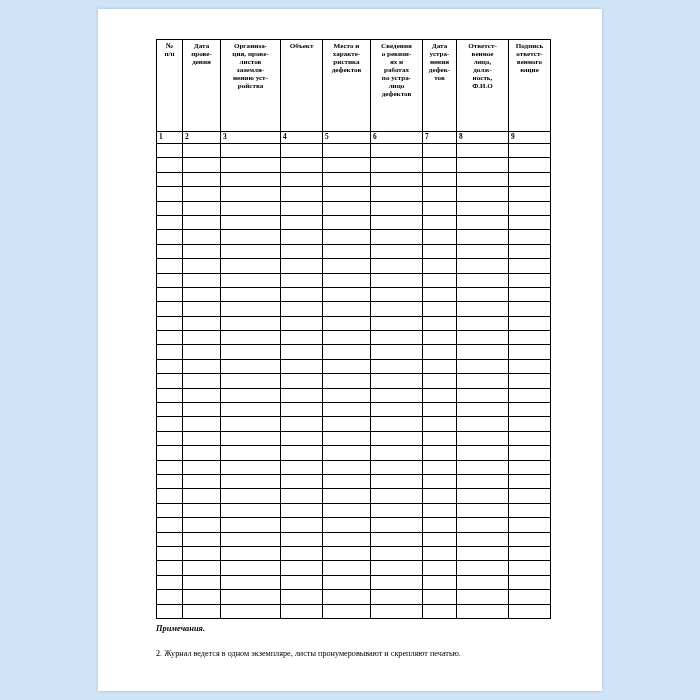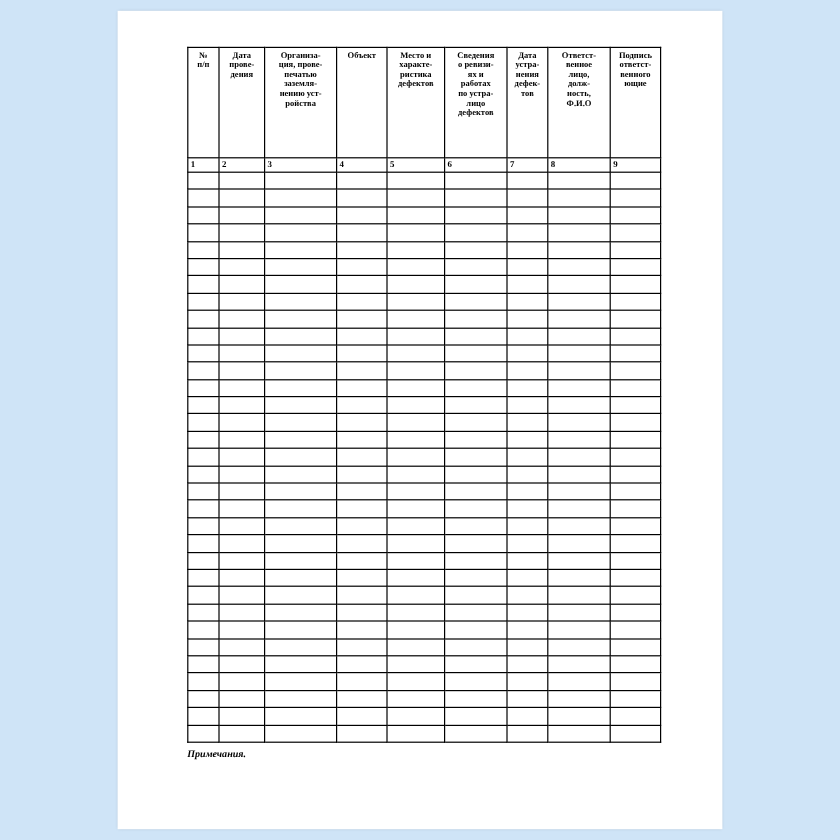--- a/index.html
+++ b/index.html
@@ -117,21 +117,21 @@
             <span>п/п</span>
           </th>
           <th class="hdr">
             <span>Дата</span>
             <span>прове-</span>
             <span>дения</span>
           </th>
           <th class="hdr">
             <span>Организа-</span>
             <span>ция, прове-</span>
-            <span>печатью</span>
+            <span>листов</span>
             <span>заземля-</span>
             <span>нению уст-</span>
             <span>ройства</span>
           </th>
           <th class="hdr">
             <span>Объект</span>
           </th>
           <th class="hdr">
             <span>Место и</span>
             <span>характе-</span>
@@ -544,17 +544,18 @@
             <td class="blank"></td>
             <td class="blank"></td>
             <td class="blank"></td>
           </tr>
         </tbody>
     </table>
 
     <div class="notes">
       <div class="title">Примечания.</div>
       <ol>
+        <li>2. Журнал ведется в одном экземпляре, листы пронумеровывают и скрепляют печатью.</li>
       </ol>
     </div>
 
   </div>
 </div>
 
 </body></html>

